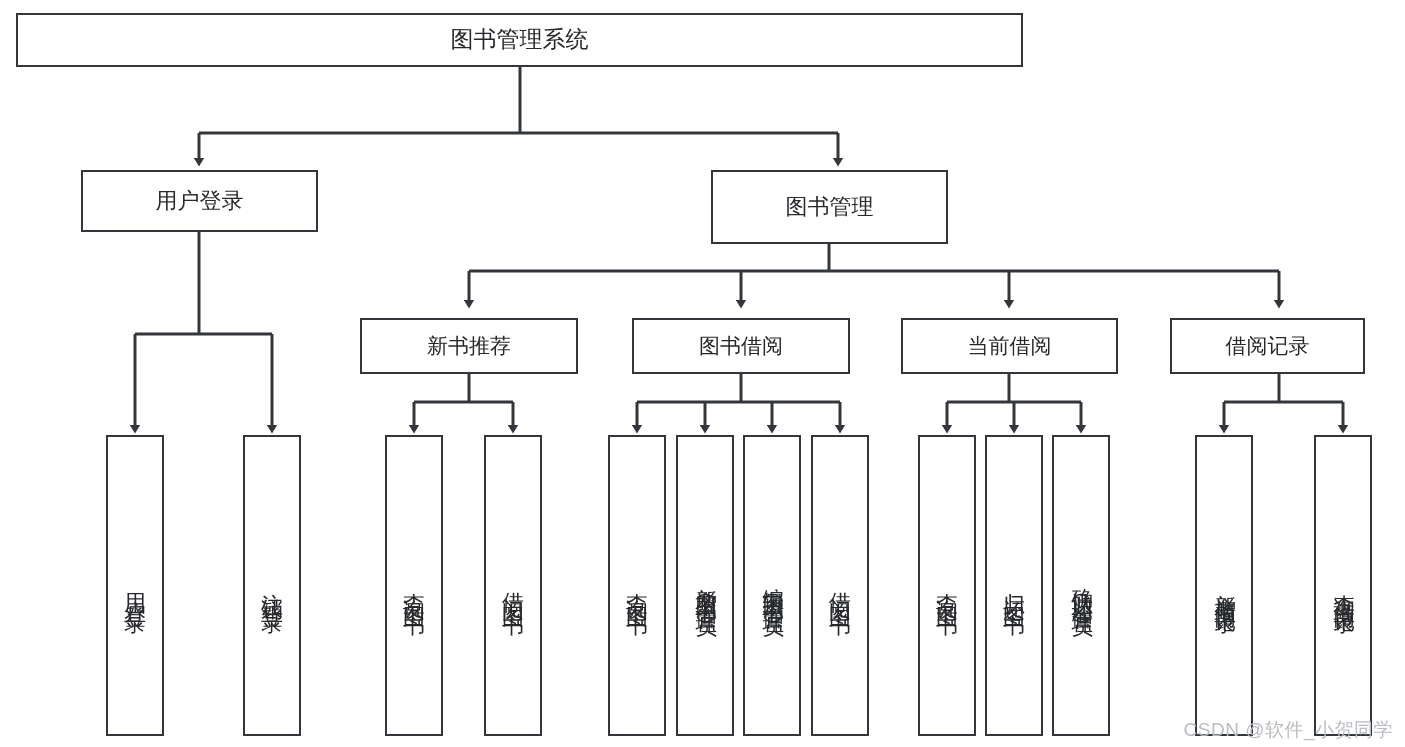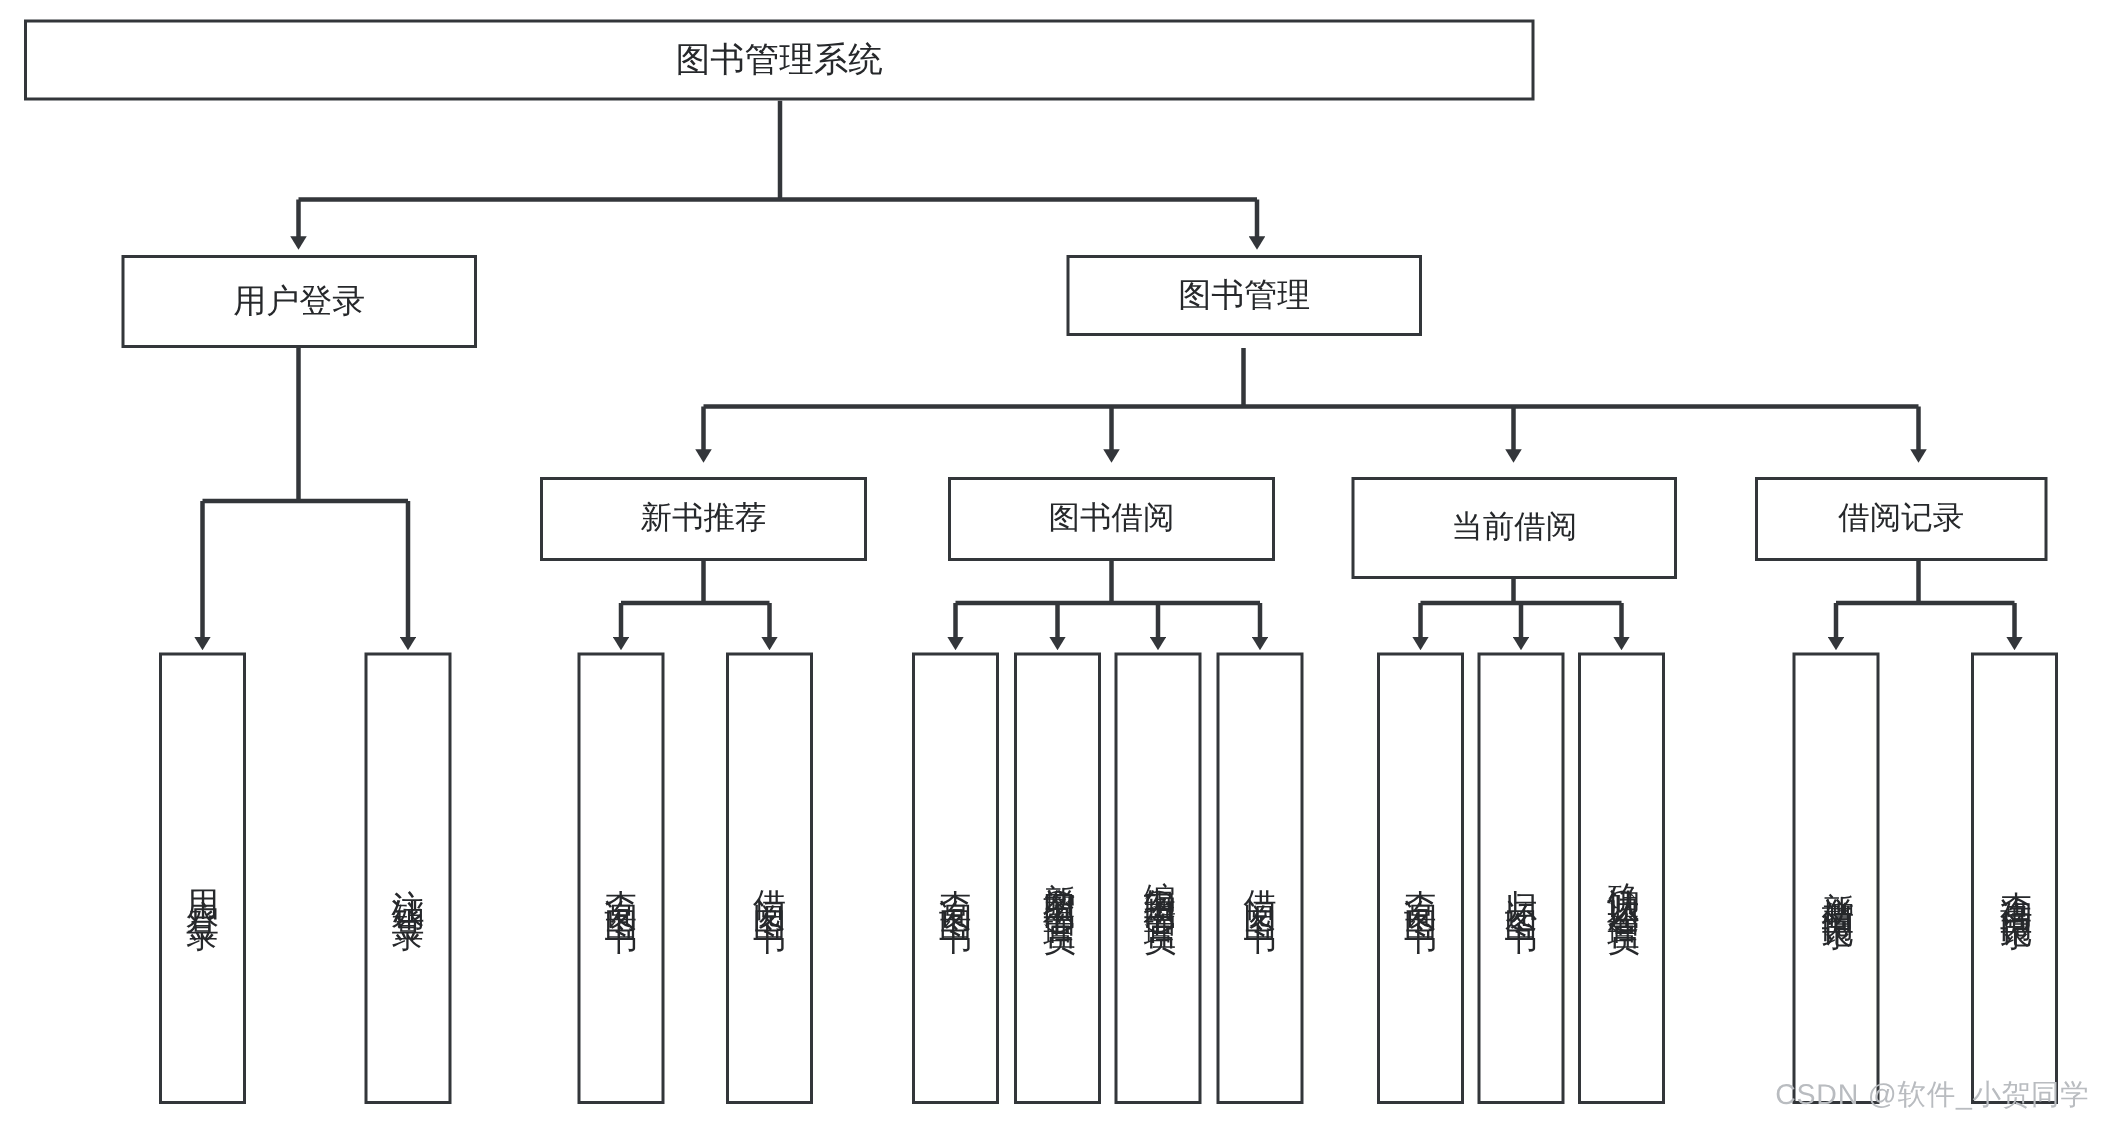--- a/index.html
+++ b/index.html
@@ -122,31 +122,31 @@
     </g>
   </svg>
 
   <div class="node root" style="left:16px; top:13px; width:1007px; height:54px;">
     <span class="label">图书管理系统</span>
   </div>
 
   <div class="node lvl1" style="left:81px; top:170px; width:237px; height:62px;">
     <span class="label">用户登录</span>
   </div>
-  <div class="node lvl1" style="left:711px; top:170px; width:237px; height:54px;">
+  <div class="node lvl1" style="left:711px; top:170px; width:237px; height:74px;">
     <span class="label">图书管理</span>
   </div>
 
   <div class="node lvl2" style="left:360px; top:318px; width:218px; height:56px;">
     <span class="label">新书推荐</span>
   </div>
   <div class="node lvl2" style="left:632px; top:318px; width:218px; height:56px;">
     <span class="label">图书借阅</span>
   </div>
-  <div class="node lvl2" style="left:901px; top:318px; width:217px; height:68px;">
+  <div class="node lvl2" style="left:901px; top:318px; width:217px; height:56px;">
     <span class="label">当前借阅</span>
   </div>
   <div class="node lvl2" style="left:1170px; top:318px; width:195px; height:56px;">
     <span class="label">借阅记录</span>
   </div>
 
   <div class="node leaf" style="left:106px; top:435px; width:58px; height:301px;">
     <span class="label">用户登录</span>
   </div>
   <div class="node leaf" style="left:243px; top:435px; width:58px; height:301px;">

